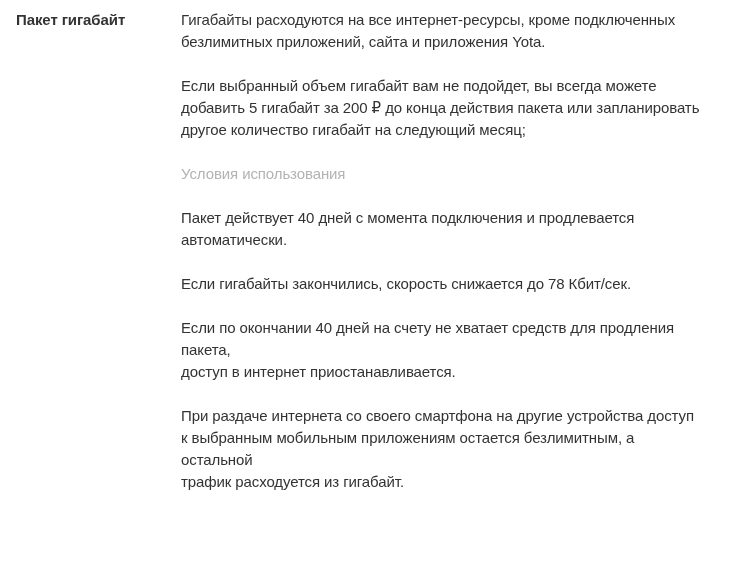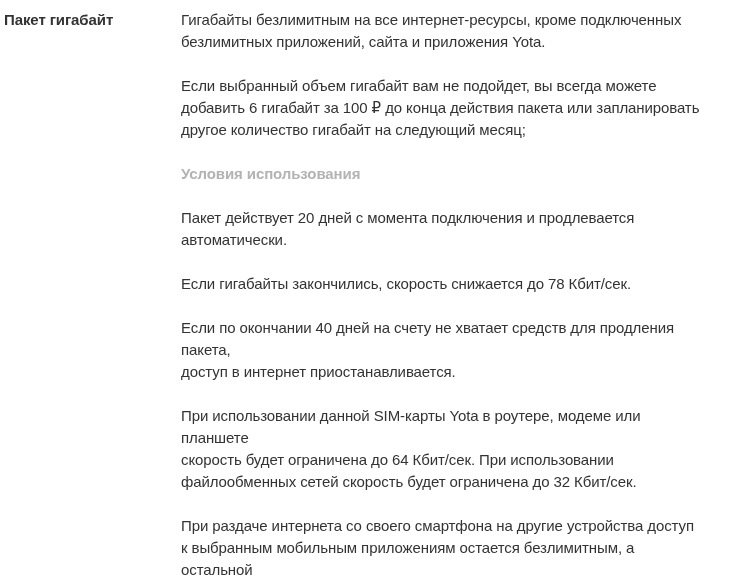--- a/index.html
+++ b/index.html
@@ -15,21 +15,21 @@
     overflow: hidden;
   }
   .row {
     display: flex;
     align-items: flex-start;
     padding-top: 9px;
   }
   .label-col {
     width: 181px;
     flex: 0 0 181px;
-    padding-left: 4px;
+    padding-left: 16px;
   }
   .section-title {
     font-size: 15px;
     line-height: 22px;
     font-weight: bold;
     color: #333333;
     letter-spacing: -0.1px;
   }
   .content-col {
     flex: 1 1 auto;
@@ -38,57 +38,53 @@
   .content-col p {
     font-size: 15px;
     line-height: 22px;
     color: #333333;
     letter-spacing: -0.1px;
     white-space: pre-line;
     margin-bottom: 22px;
   }
   .content-col p.muted {
     color: #b3b3b3;
-    font-weight: bold;
   }
   .content-col p:last-child {
     margin-bottom: 0;
   }
 </style>
 </head>
 <body>
 
 <div class="page">
   <div class="row">
 
     <div class="label-col">
       <div class="section-title">Пакет гигабайт</div>
     </div>
 
     <div class="content-col">
-      <p>Гигабайты безлимитным на все интернет-ресурсы, кроме подключенных
+      <p>Гигабайты расходуются на все интернет-ресурсы, кроме подключенных
 безлимитных приложений, сайта и приложения Yota.</p>
 
       <p>Если выбранный объем гигабайт вам не подойдет, вы всегда можете
-добавить 6 гигабайт за 100 ₽ до конца действия пакета или запланировать
+добавить 5 гигабайт за 200 ₽ до конца действия пакета или запланировать
 другое количество гигабайт на следующий месяц;</p>
 
       <p class="muted">Условия использования</p>
 
-      <p>Пакет действует 20 дней с момента подключения и продлевается
+      <p>Пакет действует 40 дней с момента подключения и продлевается
 автоматически.</p>
 
       <p>Если гигабайты закончились, скорость снижается до 78 Кбит/сек.</p>
 
       <p>Если по окончании 40 дней на счету не хватает средств для продления пакета,
 доступ в интернет приостанавливается.</p>
 
-      <p>При использовании данной SIM-карты Yota в роутере, модеме или планшете
-скорость будет ограничена до 64 Кбит/сек. При использовании
-файлообменных сетей скорость будет ограничена до 32 Кбит/сек.</p>
 
       <p>При раздаче интернета со своего смартфона на другие устройства доступ
 к выбранным мобильным приложениям остается безлимитным, а остальной
 трафик расходуется из гигабайт.</p>
     </div>
 
   </div>
 </div>
 
 </body></html>

